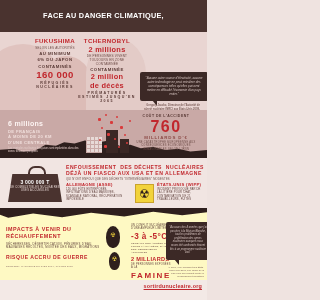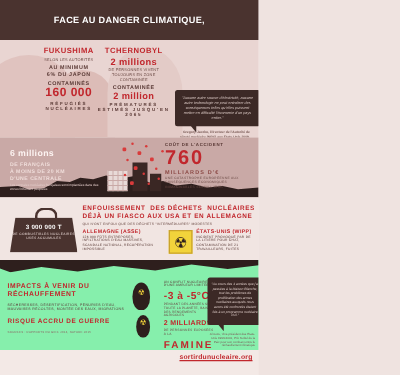--- a/index.html
+++ b/index.html
@@ -113,21 +113,21 @@
     position:absolute;left:0;top:6px;width:16px;height:17px;background:#e8dad7;
     background-image:
       linear-gradient(#c9a9a6 1px,transparent 1px),
       linear-gradient(90deg,#c9a9a6 1px,transparent 1px);
     background-size:4px 4px;
   }
   .twr{position:absolute;left:20px;top:0;width:12px;height:23px;background:#3a2724;}
   .twr2{position:absolute;left:34px;top:9px;width:9px;height:14px;background:#3a2724;}
 
   .money{
-    position:absolute;left:132px;top:114px;width:68px;
+    position:absolute;left:132px;top:114px;width:68px;text-align:center;
   }
   .money .lbl{
     color:#5a3a36;font-size:3.5px;font-weight:bold;letter-spacing:.5px;
     text-transform:uppercase;margin:0;
   }
   .money .num{
     color:#c1272d;font-weight:bold;font-size:16px;line-height:17px;
     letter-spacing:1.5px;margin:0;
   }
   .money .unit{
@@ -191,21 +191,21 @@
   .b3col p{
     margin:0;color:#5a3a36;font-size:2.65px;line-height:3.4px;
     letter-spacing:.2px;text-transform:uppercase;
   }
   .b3colL{left:66px;width:64px;}
   .b3colR{left:157px;width:47px;}
 
   
   .band4{
     position:absolute;left:0;top:208px;width:207px;height:72px;
-    background:#86efac;overflow:hidden;
+    background:#fef9c3;overflow:hidden;
   }
   .hills{
     position:absolute;left:0;top:0;width:207px;height:14px;background:#2e1f1d;
     clip-path:polygon(0 0,100% 0,100% 30%,88% 52%,74% 26%,60% 60%,
       44% 34%,30% 66%,16% 40%,4% 70%,0 48%);
   }
   .p1{
     position:absolute;left:6px;top:18px;width:96px;
   }
   .p1 h3{
@@ -312,20 +312,21 @@
       <p class="big">160 000</p>
       <p class="spaced">réfugiés nucléaires</p>
     </div>
 
     <div class="col colB">
       <p class="ttl">Tchernobyl</p>
       <p class="big2">2 millions</p>
       <p class="mini">de personnes vivent toujours en zone contaminée</p>
       <p class="mid">contaminée</p>
       <p class="big2">2 million</p>
+      <p class="big2">de décès</p>
       <p class="spaced">prématurés estimés jusqu'en 2065</p>
     </div>
 
     <div class="bubble">
       <p>"Aucune autre source d'électricité, aucune autre technologie ne peut entraîner des conséquences telles qu'elles puissent mettre en difficulté l'économie d'un pays entier."</p>
     </div>
     <div class="bubble-src">Gregory Jaczko, Directeur de l'Autorité de sûreté nucléaire (NRC) aux États-Unis 2009-2012</div>
   </div>
 
   <div class="band2">

